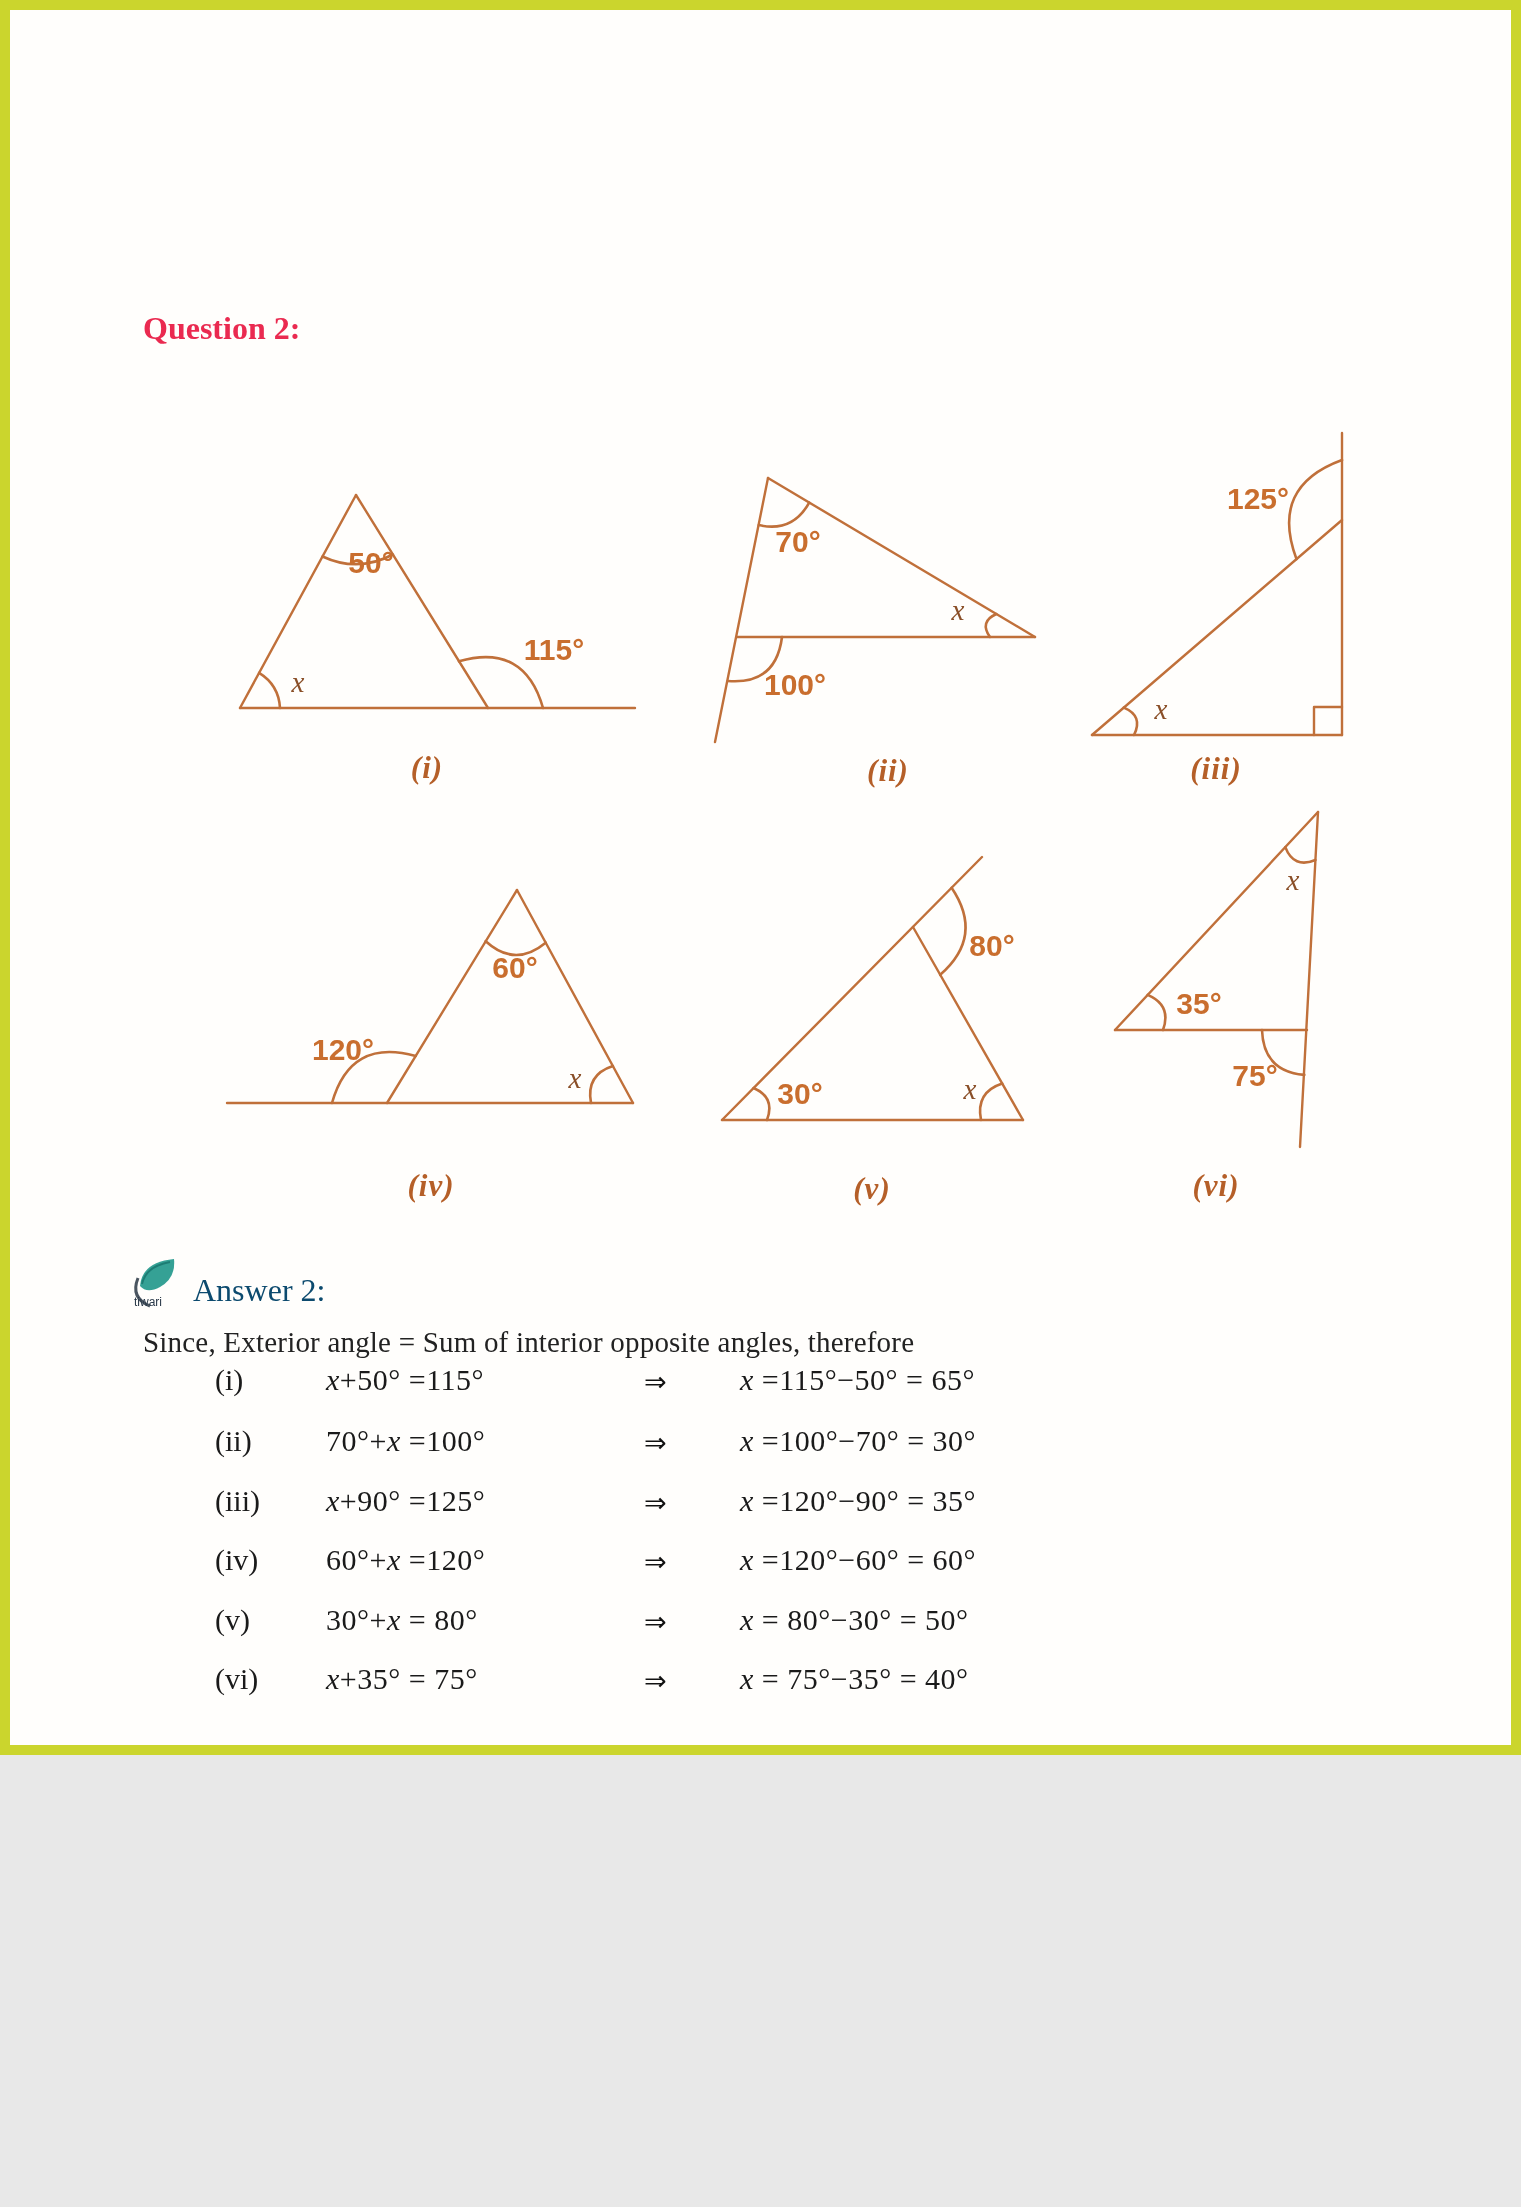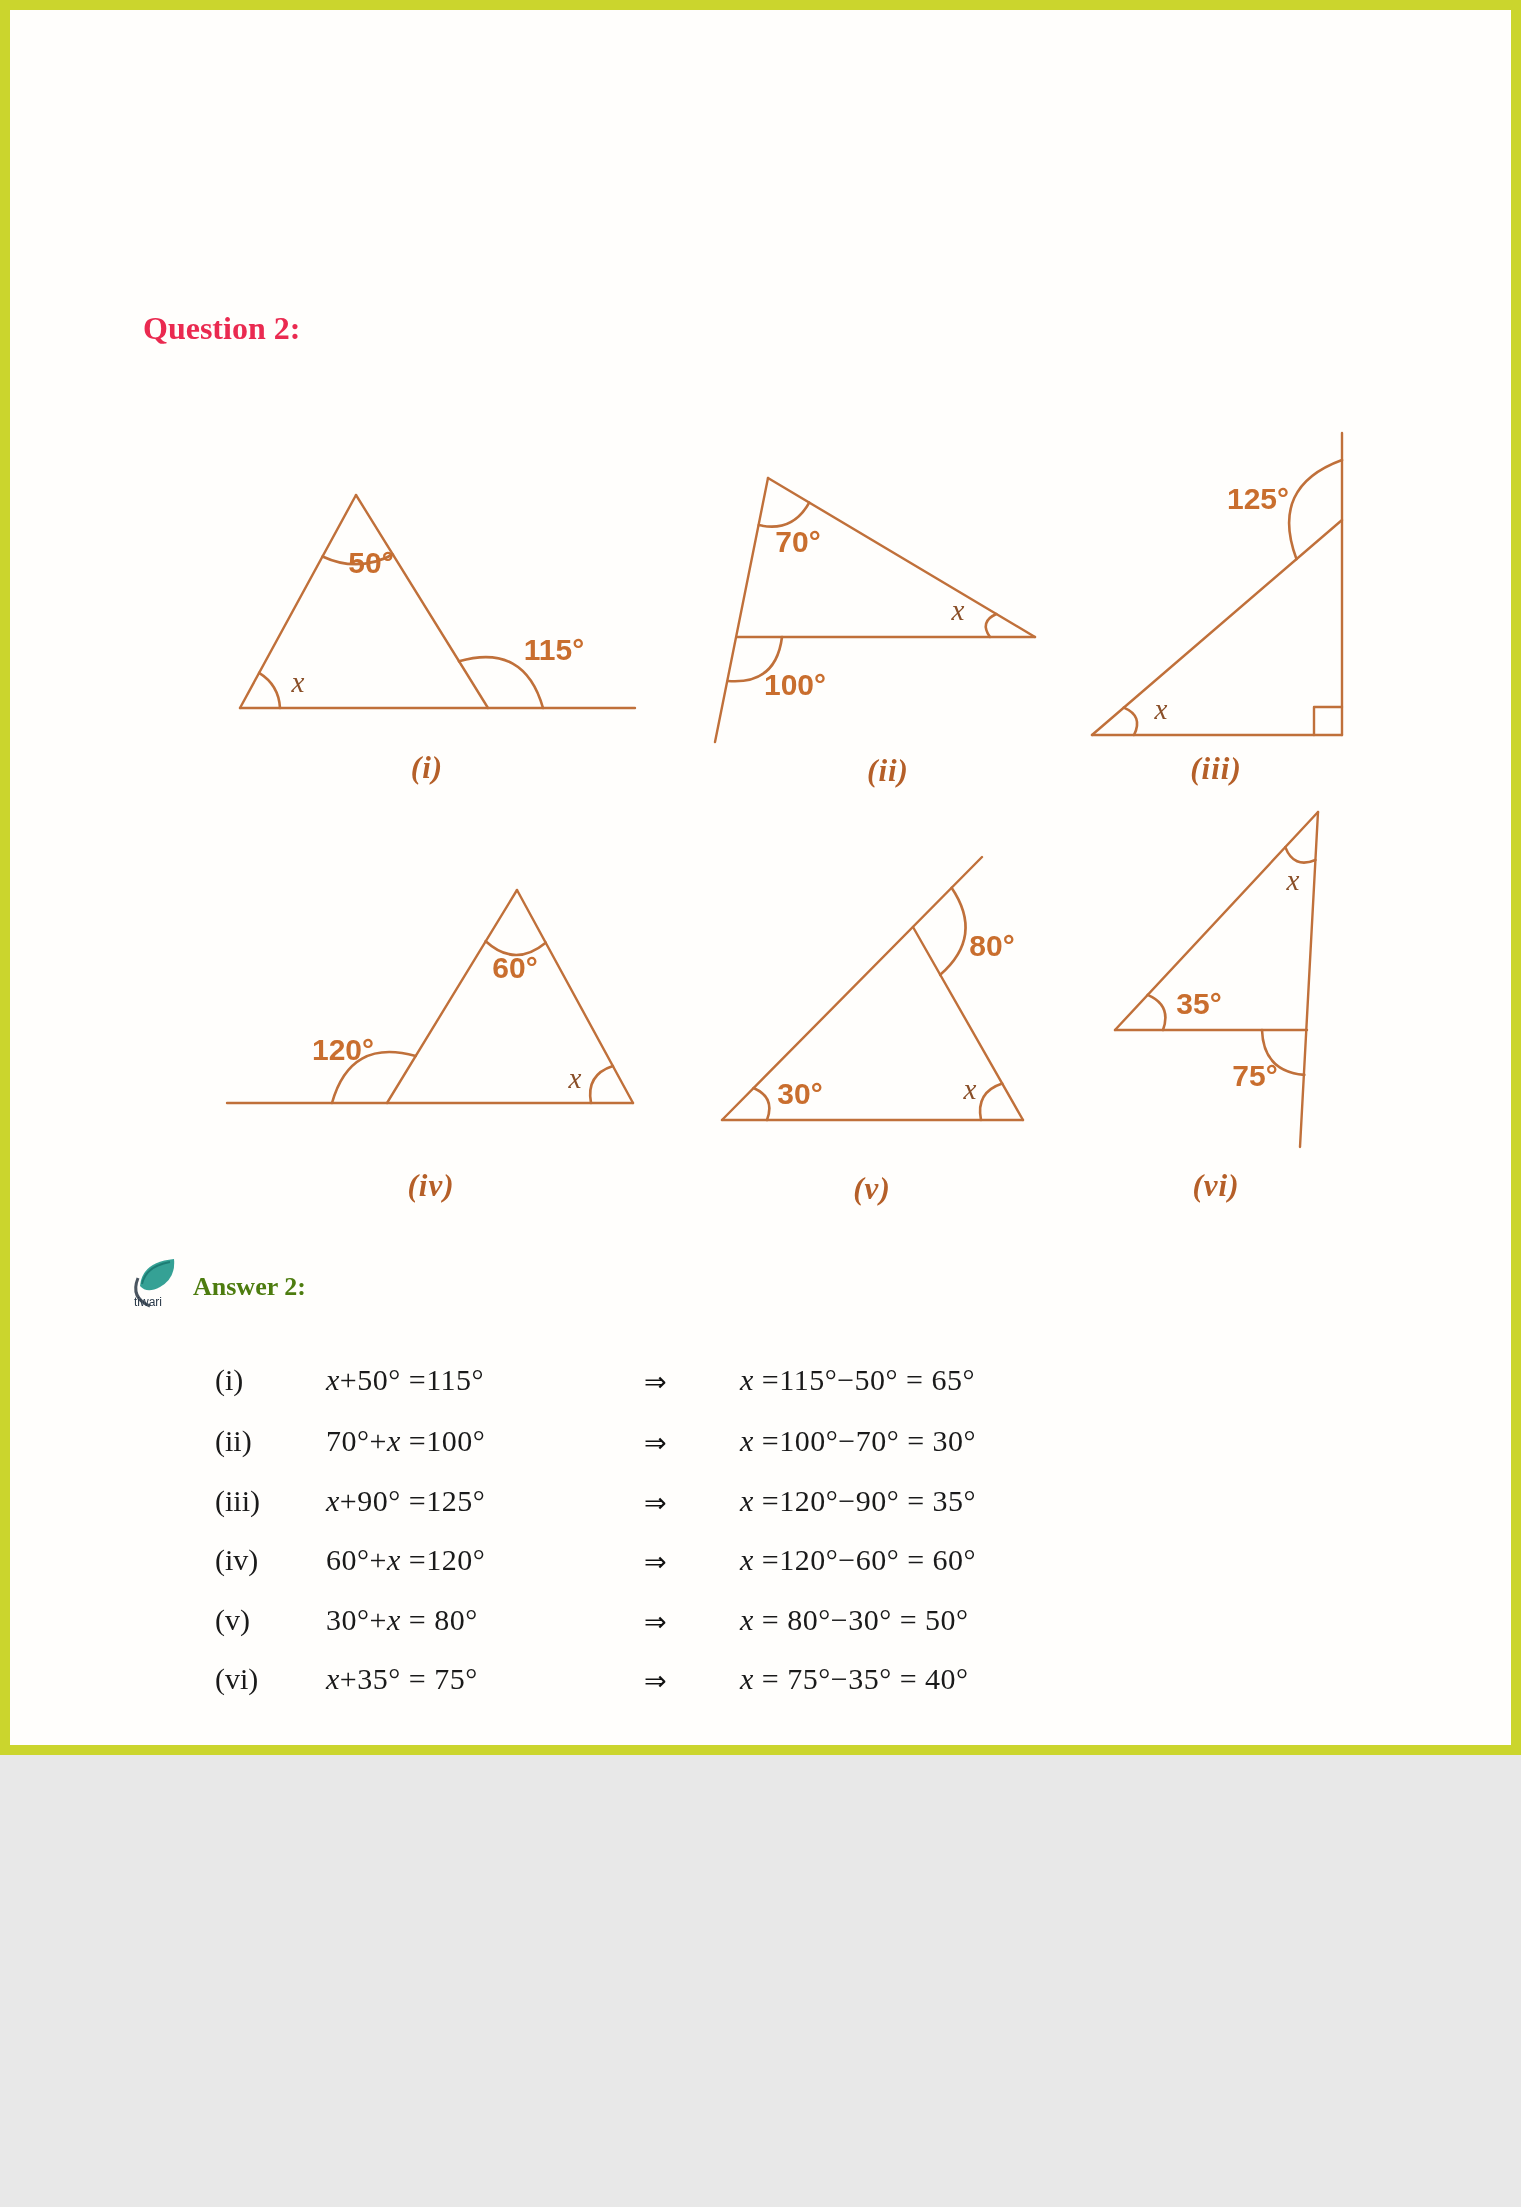--- a/index.html
+++ b/index.html
@@ -36,21 +36,21 @@
   }
   .fig-caption{
     font-family:"Liberation Serif", serif;
     font-size:31px;font-weight:700;font-style:italic;fill:#b55f28;
     text-anchor:middle;letter-spacing:1px;
   }
   .a-head-row{position:absolute;left:118px;top:1244px;height:68px;}
   .a-logo{position:absolute;left:0;top:0;}
   .a-heading{
     position:absolute;left:65px;top:18px;white-space:nowrap;
-    font-size:26px;font-weight:700;color:#4d7c0f;
+    font-size:32px;font-weight:400;color:#0c4a6e;
   }
   .a-intro{
     position:absolute;left:133px;top:1316px;
     font-size:29px;color:#222;letter-spacing:.2px;
   }
   .eq-row{position:absolute;left:0;width:100%;height:44px;font-size:30px;color:#1a1a1a;}
   .eq-num{position:absolute;left:205px;}
   .eq-lhs{position:absolute;left:316px;letter-spacing:.5px;}
   .eq-arrow{position:absolute;left:634px;font-family:"DejaVu Sans", sans-serif;font-size:27px;top:3px;color:#111;}
   .eq-rhs{position:absolute;left:730px;letter-spacing:.5px;text-align:center;}
@@ -150,20 +150,21 @@
   <div class="a-head-row">
     <svg class="a-logo" width="60" height="68" viewBox="0 0 60 68">
       <path d="M12 32 Q14 8 46 5 Q48 24 32 33 Q19 40 12 32 Z" fill="#35a195"></path>
       <path d="M14 30 Q18 12 42 8" stroke="#1d7d74" stroke-width="2" fill="none"></path>
       <path d="M10 24 Q2 44 22 52" stroke="#4a5560" stroke-width="3" fill="none"></path>
       <text class="logo-word" x="6" y="52">tiwari</text>
     </svg>
     <div class="a-heading">Answer 2:</div>
   </div>
 
+  <div class="a-intro">Since, Exterior angle = Sum of interior opposite angles, therefore</div>
 
   <div class="eq-row" style="top:1353px">
     <span class="eq-num">(i)</span>
     <span class="eq-lhs"><i>x</i>+50° =115°</span>
     <span class="eq-arrow">⇒</span>
     <span class="eq-rhs"><i>x</i> =115°−50° = 65°</span>
   </div>
   <div class="eq-row" style="top:1414px">
     <span class="eq-num">(ii)</span>
     <span class="eq-lhs">70°+<i>x</i> =100°</span>

